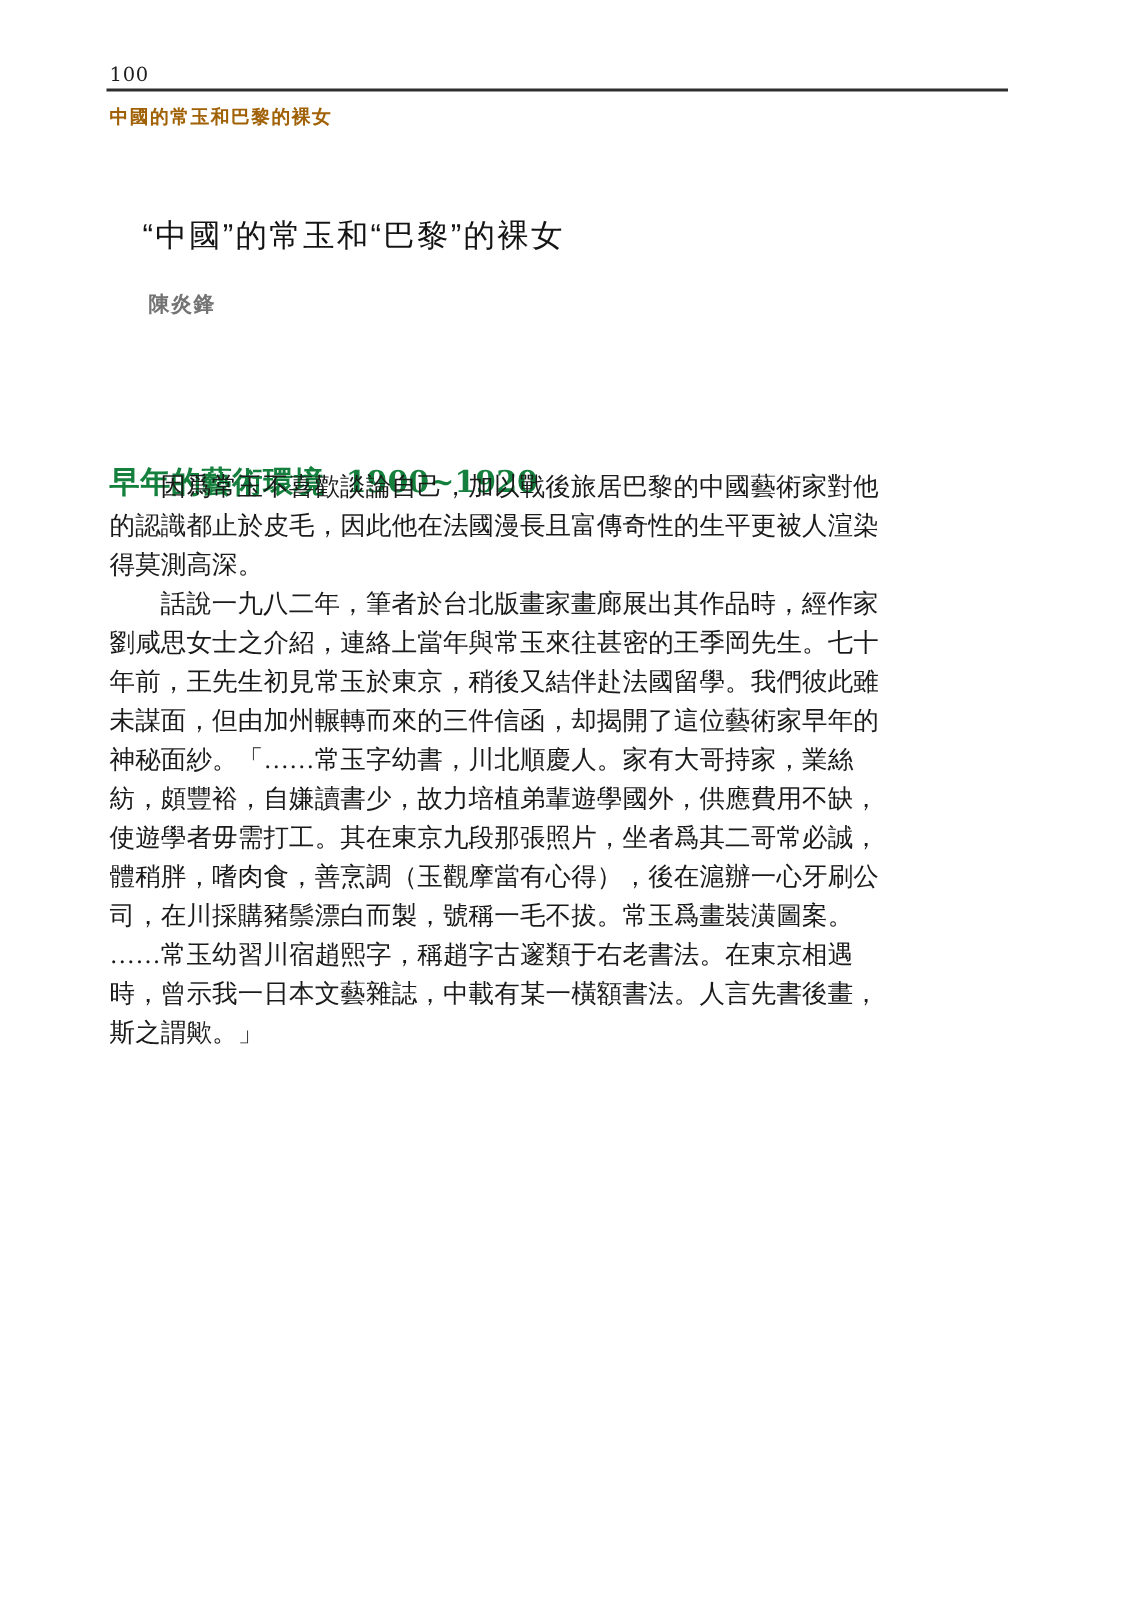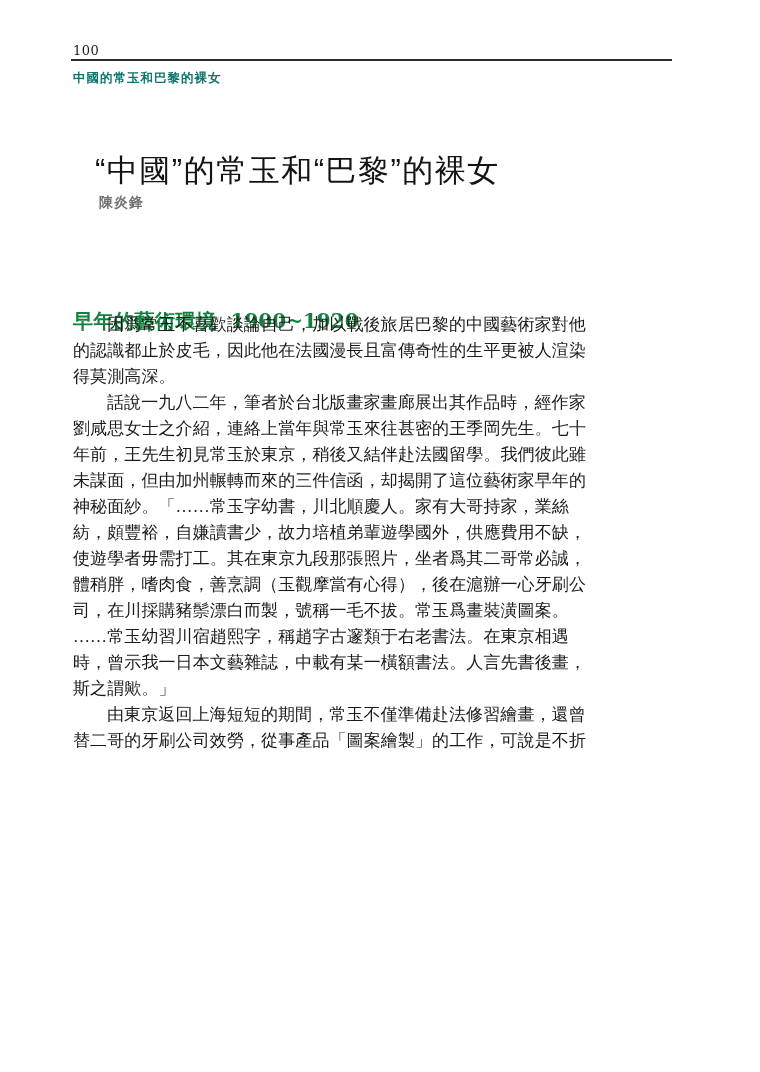--- a/index.html
+++ b/index.html
@@ -33,28 +33,28 @@
     height: 2px;
     background: #2e2e2e;
   }
   .running-header {
     position: absolute;
     left: 73px;
     top: 70px;
     font-size: 12.5px;
     font-weight: bold;
     letter-spacing: 1px;
-    color: #0f766e;
+    color: #a16207;
     font-family: "Liberation Sans", sans-serif;
   }
   .article-title {
     position: absolute;
     left: 95px;
     top: 129px;
-    font-size: 31px;
+    font-size: 21px;
     font-weight: 500;
     letter-spacing: 1.5px;
     color: #141414;
     font-family: "Liberation Sans", sans-serif;
     white-space: nowrap;
   }
   .article-author {
     position: absolute;
     left: 99px;
     top: 194px;
@@ -124,17 +124,15 @@
 年前，王先生初見常玉於東京，稍後又結伴赴法國留學。我們彼此雖
 未謀面，但由加州輾轉而來的三件信函，却揭開了這位藝術家早年的
 神秘面紗。「……常玉字幼書，川北順慶人。家有大哥持家，業絲
 紡，頗豐裕，自嫌讀書少，故力培植弟輩遊學國外，供應費用不缺，
 使遊學者毋需打工。其在東京九段那張照片，坐者爲其二哥常必誠，
 體稍胖，嗜肉食，善烹調（玉觀摩當有心得），後在滬辦一心牙刷公
 司，在川採購豬鬃漂白而製，號稱一毛不拔。常玉爲畫裝潢圖案。
 ……常玉幼習川宿趙熙字，稱趙字古邃類于右老書法。在東京相遇
 時，曾示我一日本文藝雜誌，中載有某一橫額書法。人言先書後畫，
 斯之謂歟。」</p>
-    <p>由東京返回上海短短的期間，常玉不僅準備赴法修習繪畫，還曾
-替二哥的牙刷公司效勞，從事產品「圖案繪製」的工作，可說是不折</p>
   </div>
 
 </div>
 
 </body></html>

